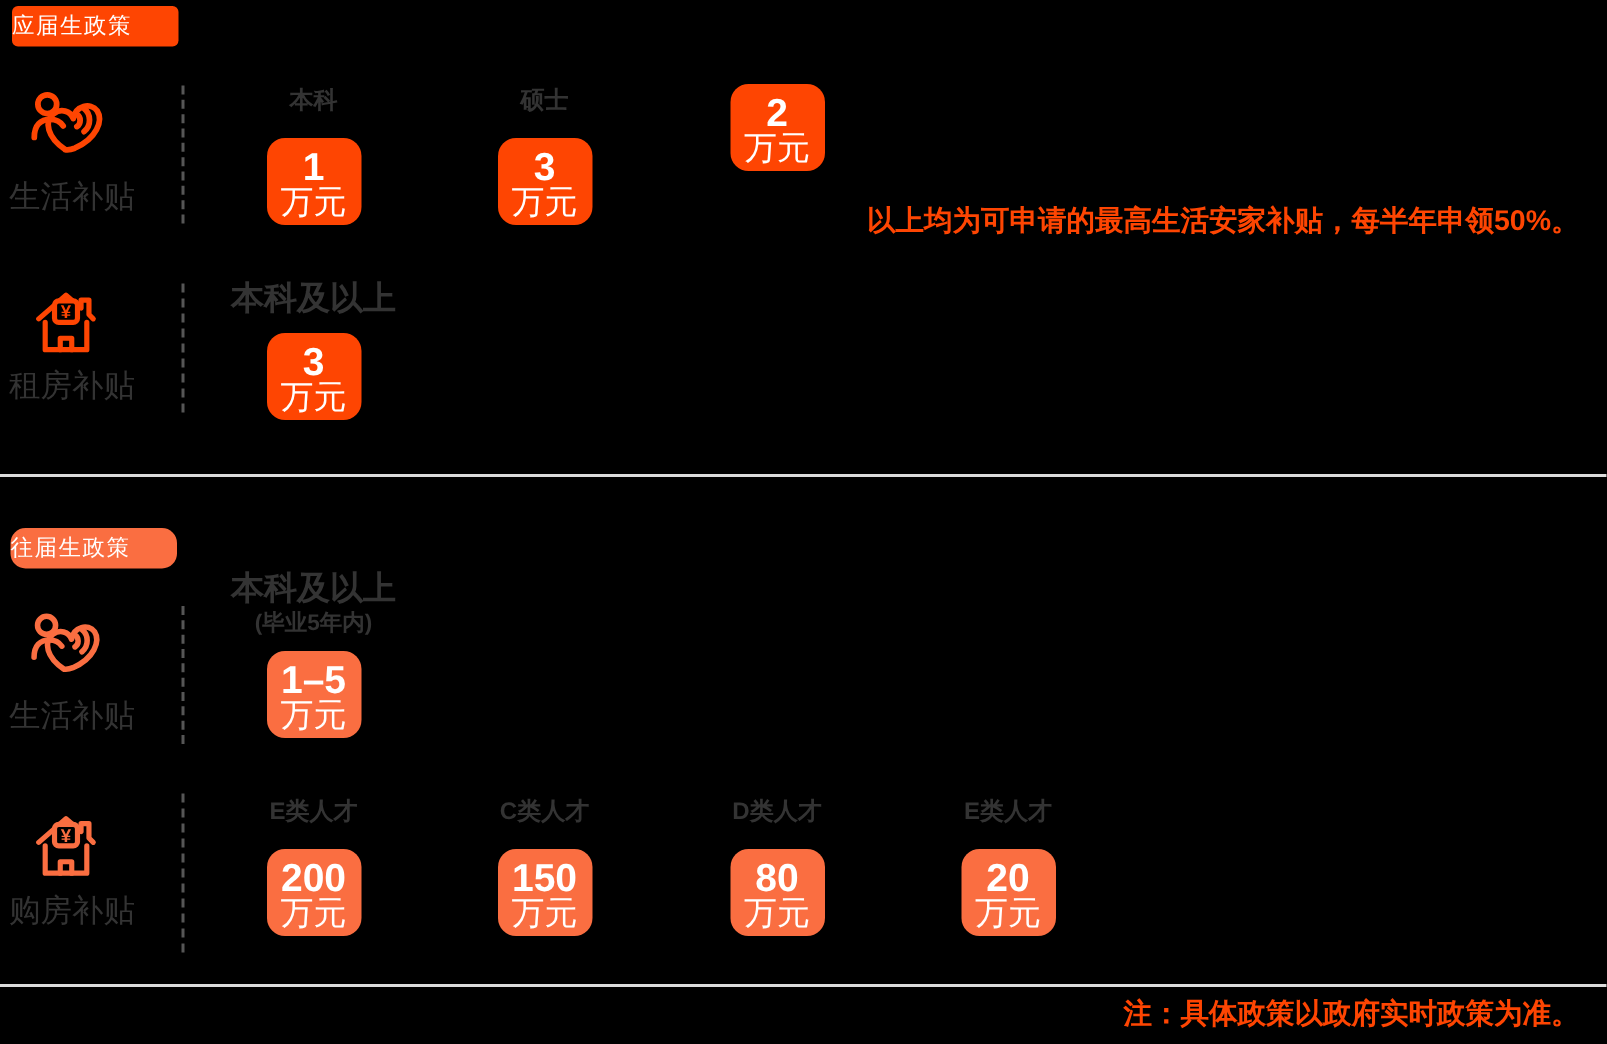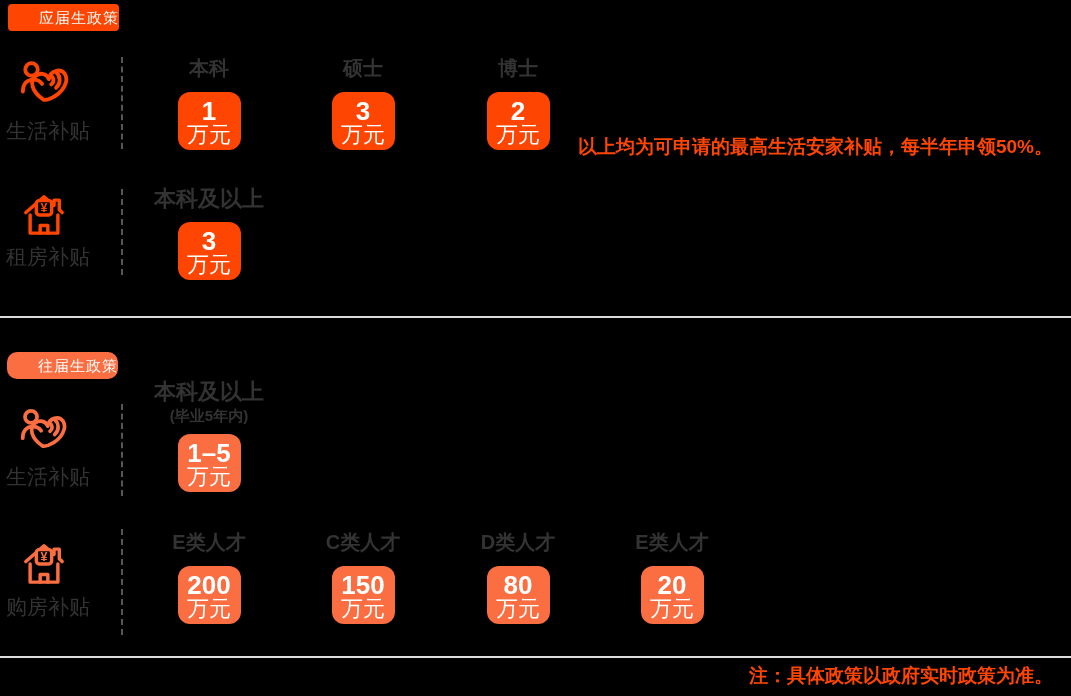--- a/index.html
+++ b/index.html
@@ -9,34 +9,34 @@
   }
   html,body{margin:0;padding:0;}
   body{
     width:1071px;height:696px;background:var(--background);
     font-family:"Liberation Sans","DejaVu Sans",sans-serif;
     position:relative;overflow:hidden;
   }
   .stage{position:absolute;inset:0;}
   .badge{
     position:absolute;width:111px;height:27px;line-height:27px;border-radius:4px;
-    color:#fff;font-size:15px;text-align:right;letter-spacing:1px;
+    color:#fff;font-size:15px;text-align:left;letter-spacing:1px;
   }
   .fresh-bg{background:var(--fresh-accent);}
   .alumni-bg{background:var(--alumni-accent);border-radius:10px;}
   .fresh-ink{color:var(--fresh-accent);}
   .alumni-ink{color:var(--alumni-accent);}
   .icon{position:absolute;display:block;}
   .section-label{
     position:absolute;left:0;width:90px;text-align:right;
     font-size:21px;color:var(--label-ink);
   }
   .dash{position:absolute;left:121px;width:0;border-left:2px dashed var(--dash-line);}
   .col{position:absolute;width:126px;text-align:center;}
-  .col-title{font-size:20px;font-weight:700;color:var(--label-ink);height:24px;line-height:24px;margin-bottom:12px;}
+  .col-title{font-size:16px;font-weight:700;color:var(--label-ink);height:24px;line-height:24px;margin-bottom:12px;}
   .col-title.big{font-size:22px;height:26px;line-height:26px;margin-bottom:10px;}
   .col-title.tight{margin-bottom:0;}
   .col-subtitle{font-size:15px;font-weight:700;color:var(--label-ink);height:22px;line-height:22px;margin-bottom:7px;}
   .card{
     width:63px;height:58px;border-radius:12px;margin:0 auto;
     color:var(--card-text);display:flex;flex-direction:column;justify-content:center;
   }
   .card-value{font-size:26px;font-weight:700;line-height:28px;}
   .card-unit{font-size:22px;line-height:20px;}
   .note{position:absolute;right:18px;font-size:19px;font-weight:700;color:var(--note-ink);white-space:nowrap;}
@@ -67,21 +67,20 @@
     </div>
   </div>
   <div class="col" style="left:300px;top:56px">
     <div class="col-title">硕士</div>
     <div class="card fresh-bg">
       <div class="card-value">3</div>
       <div class="card-unit">万元</div>
     </div>
   </div>
   <div class="col" style="left:455px;top:56px">
-    <div class="col-title">博士</div>
     <div class="card fresh-bg">
       <div class="card-value">2</div>
       <div class="card-unit">万元</div>
     </div>
   </div>
   <div class="note" style="top:134px">以上均为可申请的最高生活安家补贴，每半年申领50%。</div>
 
   <svg class="icon fresh-ink" style="left:22px;top:192px;width:44px;height:44px" viewBox="0 0 46 46" fill="none" stroke="currentColor" stroke-width="3.6" stroke-linecap="round" stroke-linejoin="round">
     <path d="M4 21.5 L23 5 L33.5 14 V8.5 H39 V18.5 L42 21.5"></path>
     <path d="M8.5 24 V43 H37.5 V24"></path>

